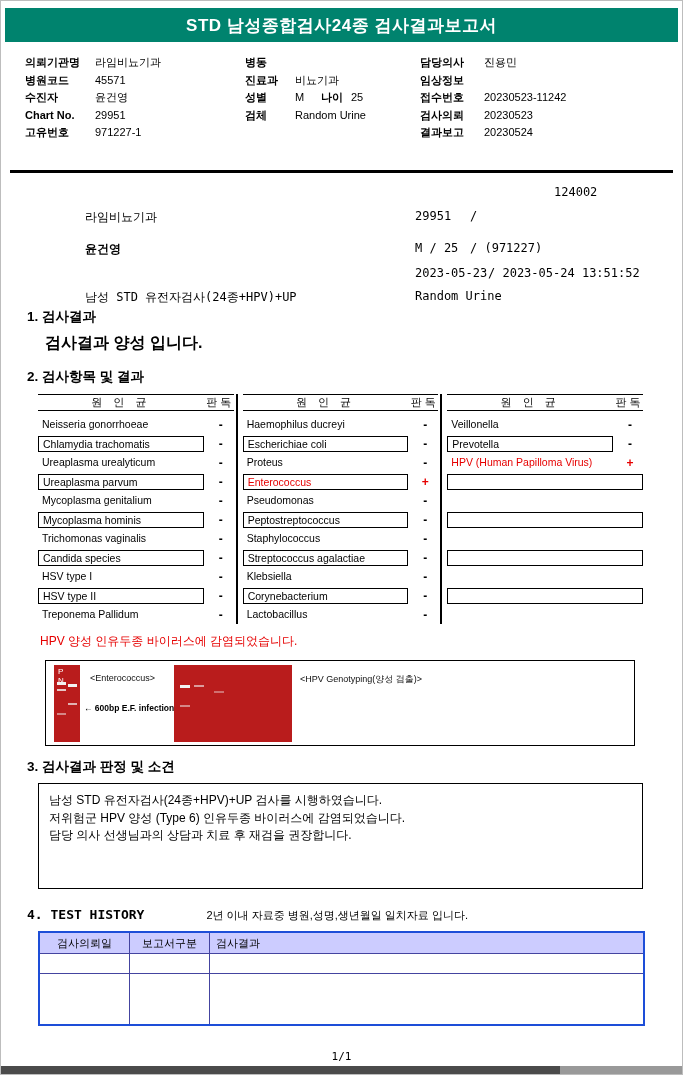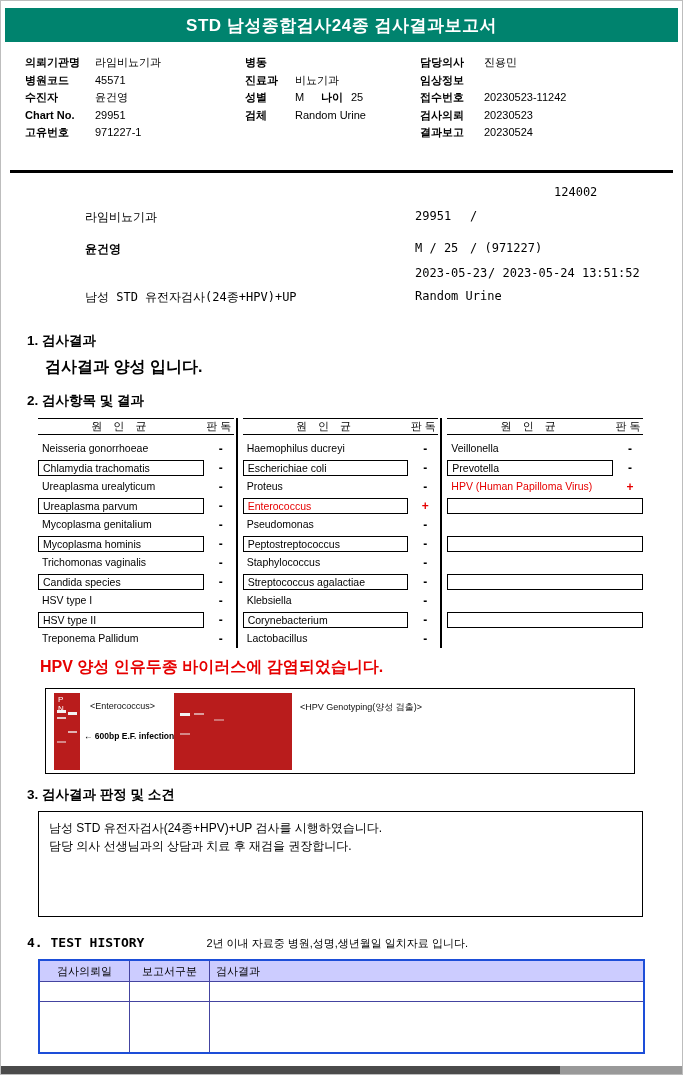--- a/index.html
+++ b/index.html
@@ -20,39 +20,39 @@
   .w70 { width: 70px; } .w50 { width: 50px; } .w64 { width: 64px; }
 
   .thick-rule { margin: 28px 10px 0; height: 3px; background: #000; }
 
   .patient-block { position: relative; height: 135px; font-size: 12px;
                    font-family: "DejaVu Sans Mono", "Liberation Mono", monospace; }
   .patient-block span { position: absolute; white-space: nowrap; }
   .b { font-weight: bold; }
 
   .sec-h { margin-left: 27px; font-size: 13.5px; font-weight: bold; }
-  .mt6 { margin-top: 24px; } .mt14 { margin-top: 14px; } .mt12 { margin-top: 12px; }
+  .mt6 { margin-top: 0; } .mt14 { margin-top: 14px; } .mt12 { margin-top: 12px; }
   .result-pos { margin: 7px 0 0 45px; color: #000000; font-size: 16px; font-weight: bold; }
 
   .rt { display: flex; margin: 8px 0 0 38px; width: 607px; font-size: 10.5px; }
   .rt-group { flex: 1; display: flex; flex-direction: column; padding-right: 2px; min-width: 0; }
   .rt-group + .rt-group { border-left: 2px solid #000; padding-left: 5px; }
   .rt-head { display: flex; align-items: center; height: 17px; border-top: 1px solid #000;
              border-bottom: 1px solid #000; margin-bottom: 4px; font-size: 11px; }
   .rt-head .nh { flex: 1; text-align: center; letter-spacing: 4px; }
   .rt-head .rh { width: 30px; text-align: center; }
   .rt-row { display: flex; align-items: center; height: 19px; }
   .rt-row .cell { flex: 1; height: 16px; line-height: 14px; padding: 0 4px; margin-right: 4px;
                   overflow: hidden; white-space: nowrap; }
   .rt-row .cell.boxed { border: 1px solid #000; }
   .rt-row .res { width: 26px; text-align: center; font-weight: bold; font-size: 12px; }
   .rt-row.pos { color: #E60000; }
   .rt-row.full .cell { margin-right: 0; }
 
-  .hpv-note { margin: 9px 0 0 40px; color: #E60000; font-size: 16px; font-weight: bold; }
+  .hpv-note { margin: 9px 0 0 40px; color: #E60000; font-size: 12px; font-weight: normal; }
 
   .gel-box { position: relative; margin: 10px 0 0 45px; width: 590px; height: 86px;
              border: 1px solid #000; background: #fff; }
   .gel { position: absolute; background: #b91c1c; }
   .gel1 { left: 8px; top: 4px; width: 26px; height: 77px; }
   .gel2 { left: 128px; top: 4px; width: 118px; height: 77px; }
   .lane-labels { position: absolute; left: 0; top: 2px; width: 100%; text-align: left;
                  padding-left: 4px; color: #fff; font-size: 8px; letter-spacing: 6px; }
   .band { position: absolute; background: #f2f2f2; }
   .gel-caption { position: absolute; font-size: 9px; color: #111; white-space: nowrap; }
@@ -305,20 +305,21 @@
     <div class="band" style="left:20px; top:20px; width:10px; height:2px; opacity:.6"></div>
     <div class="band" style="left:6px; top:40px; width:10px; height:2px; opacity:.5"></div>
     <div class="band" style="left:40px; top:26px; width:10px; height:2px; opacity:.4"></div>
   </div>
   <div class="gel-caption cap2">&lt;HPV Genotyping(양성 검출)&gt;</div>
 </div>
 
 <div class="sec-h mt12">3. 검사결과 판정 및 소견</div>
 <div class="findings-box">
   <div>남성 STD 유전자검사(24종+HPV)+UP 검사를 시행하였습니다.</div>
+  <div>저위험군 HPV 양성 (Type 6) 인유두종 바이러스에 감염되었습니다.</div>
   <div>담당 의사 선생님과의 상담과 치료 후 재검을 권장합니다.</div>
 </div>
 
 <div class="sec4-row">
   <span class="mono-h">4. TEST HISTORY</span>
   <span class="note">2년 이내 자료중 병원,성명,생년월일 일치자료 입니다.</span>
 </div>
 
 <div class="hist">
   <div class="hist-head">

